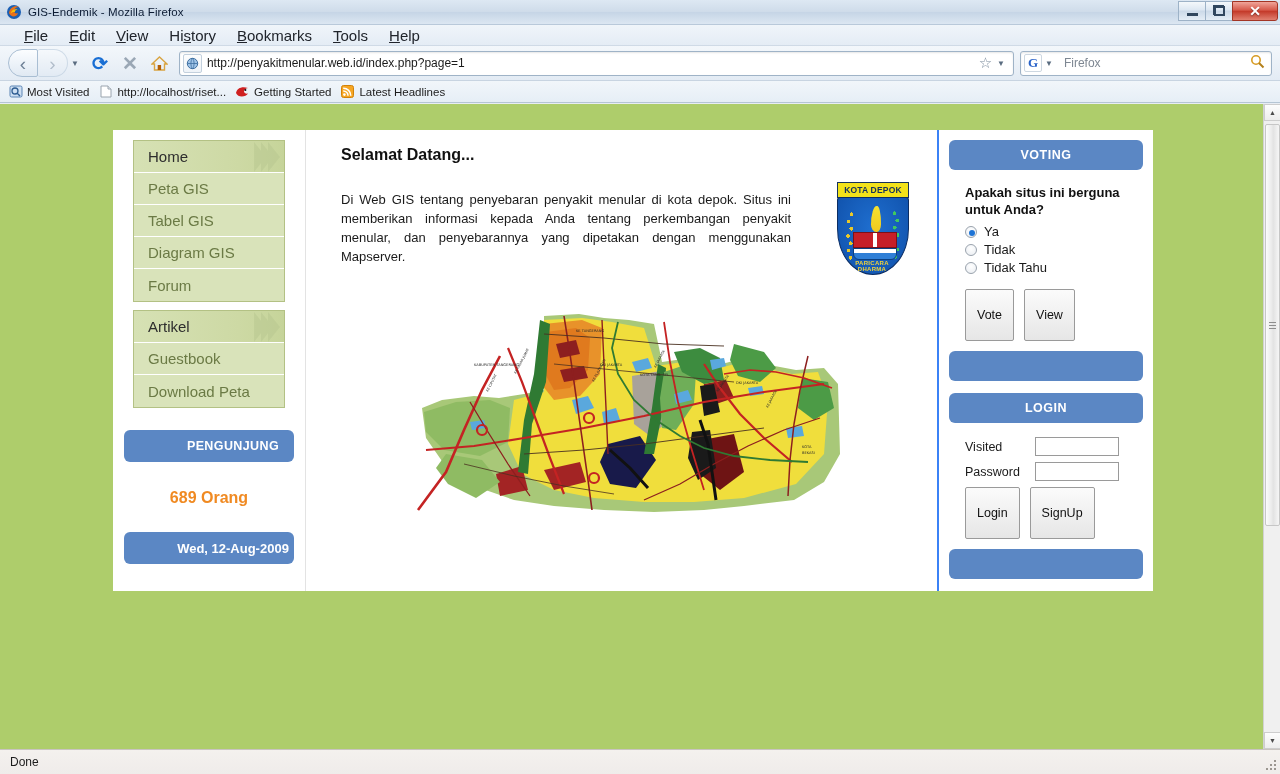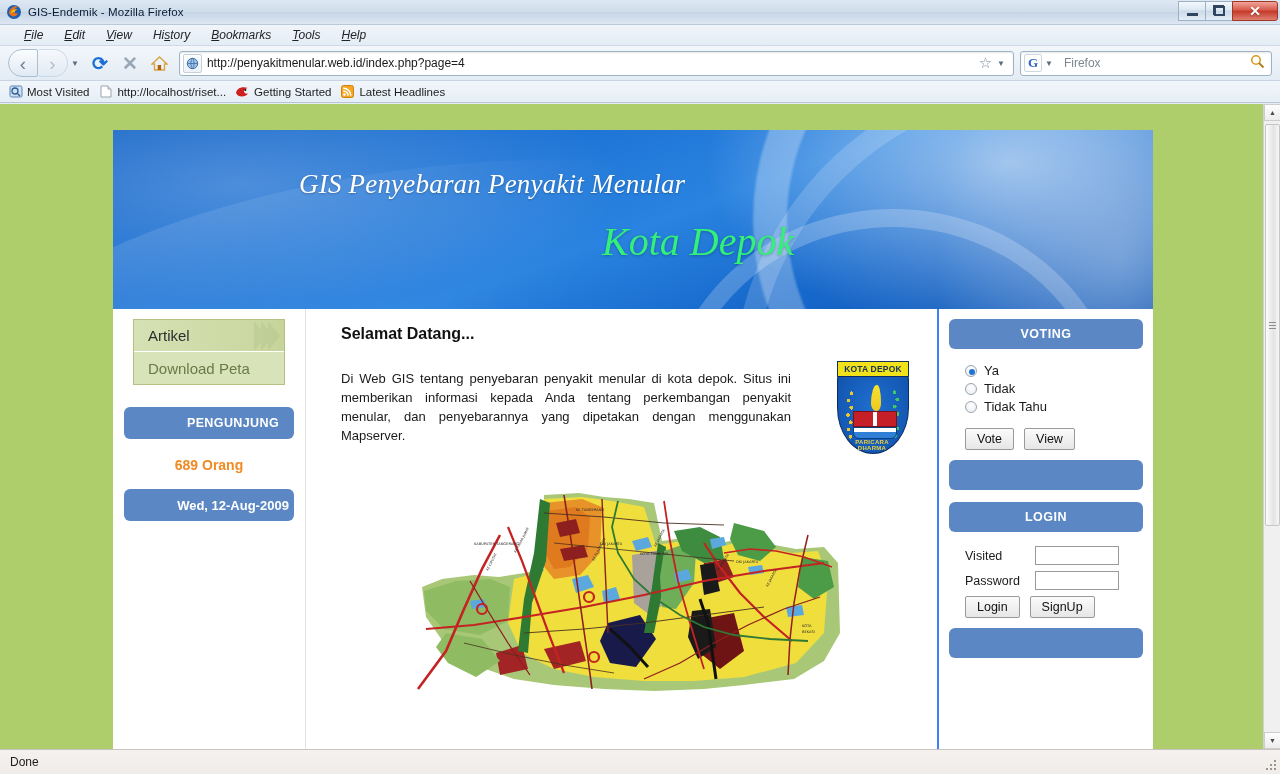--- a/index.html
+++ b/index.html
@@ -58,24 +58,23 @@
 
   
   .menubar {
     height: 21px;
     background: linear-gradient(to bottom,#f0f5fa 0%,#e4ecf5 100%);
     display: flex; align-items: center;
     padding-left: 14px;
     border-bottom: 1px solid #cfdae6;
   }
   .menuitem {
-    font-size: 12px; color: #20242b;
+    font-size: 15px; color: #20242b;
     padding: 1px 11px 1px 10px;
     cursor: default;
-    font-style: italic;
   }
   .menuitem u { text-decoration: underline; }
 
   
   .navbar {
     height: 35px;
     background: linear-gradient(to bottom,#f3f7fb 0%,#e3ebf4 100%);
     display: flex; align-items: center;
     padding: 0 8px;
     border-bottom: 1px solid #c8d4e1;
@@ -284,23 +283,23 @@
 
   .bluebox {
     width: 170px; margin: 22px auto 0 auto;
     background: #5b87c4;
     border-radius: 6px;
     height: 32px;
     display: flex; align-items: center; justify-content: center;
     color: #ffffff; font-size: 12.5px; font-weight: bold; letter-spacing: .4px; padding-left: 48px;
   }
   .visitcount {
-    width: 170px; margin: 4px auto;
+    width: 170px; margin: 13px auto;
     text-align: center;
-    color: #f08a22; font-size: 14px; font-weight: bold;
+    color: #f08a22; font-size: 16px; font-weight: bold;
     padding: 14px 0 12px 0;
   }
   .bluebox.date { margin-top: 0; font-weight: bold; font-size: 13px; letter-spacing: 0;}
 
   
   .welcome-title {
     font-size: 16px; font-weight: bold; color: #111; margin: 0 0 26px 0;
   }
   .welcome-text {
     font-size: 13px; color: #1a1a1a; line-height: 19px;
@@ -393,21 +392,21 @@
     border:1px solid #9aa3ad; background: radial-gradient(circle at 50% 35%,#ffffff,#e8ecf1);
     margin-right:7px; flex:0 0 auto; position:relative;
   }
   .radio.on:after{
     content:""; position:absolute; left:3px; top:3px; width:6px;height:6px;border-radius:50%;
     background:#1e74d6;
   }
   .btnrow { margin-top: 14px; display:flex; gap:10px; }
   .btn {
     font-size: 12.5px; color:#111;
-    padding: 3px 11px;
+    padding: 18px 11px;
     background: linear-gradient(to bottom,#fbfbfb,#e6e6e6);
     border:1px solid #9a9a9a; border-radius:2px;
     font-family:"Liberation Sans",sans-serif;
     cursor: pointer;
   }
   .formrow { display:flex; align-items:center; margin-bottom: 6px; }
   .formrow label { font-size: 12.5px; color:#1a1a1a; width: 70px; }
   .formrow input {
     width: 84px; height: 19px; border:1px solid #9a9a9a; background:#fff;
     font-size:12px; font-family:"Liberation Sans",sans-serif;
@@ -486,21 +485,21 @@
       </span>
     </div>
 
     <div class="urlbar">
       <span class="favicon">
         <svg width="13" height="13" viewBox="0 0 13 13">
           <circle cx="6.5" cy="6.5" r="5.2" fill="#9fc4e8" stroke="#3f6fa0" stroke-width="1"></circle>
           <path d="M1.3 6.5 H11.7 M6.5 1.3 C8.6 3.6 8.6 9.4 6.5 11.7 C4.4 9.4 4.4 3.6 6.5 1.3" fill="none" stroke="#3f6fa0" stroke-width=".8"></path>
         </svg>
       </span>
-      <span class="urltext">http://penyakitmenular.web.id/index.php?page=4</span>
+      <span class="urltext">http://penyakitmenular.web.id/index.php?page=1</span>
       <span class="star">☆</span>
       <span class="dd-caret">▼</span>
     </div>
 
     <div class="searchbar">
       <span class="gicon">G</span>
       <span class="dd-caret">▼</span>
       <span class="searchtext">Firefox</span>
       <span class="magnifier">
         <svg width="15" height="15" viewBox="0 0 15 15">
@@ -551,41 +550,58 @@
       </span>
       <span class="lbl">Latest Headlines</span>
     </div>
   </div>
 
   <div class="viewport">
     <div class="pagearea">
 
       <div class="site">
 
-        <div class="banner">
-          <div class="wave"></div>
-          <div class="swoosh1"></div>
-          <div class="swoosh2"></div>
-          <div class="swoosh3"></div>
-          <div class="ban-t1">GIS Penyebaran Penyakit Menular</div>
-          <div class="ban-t2">Kota Depok</div>
-        </div>
 
         <div class="body-wrap">
 
           <div class="colLeft">
+            <div class="navgroup">
+              <div class="navitem active">
+                <span>Home</span>
+                <span class="arrows">
+                    <i></i>
+                    <i></i>
+                    <i></i>
+                  </span>
+              </div>
+              <div class="navitem">
+                <span>Peta GIS</span>
+              </div>
+              <div class="navitem">
+                <span>Tabel GIS</span>
+              </div>
+              <div class="navitem">
+                <span>Diagram GIS</span>
+              </div>
+              <div class="navitem">
+                <span>Forum</span>
+              </div>
+            </div>
 
             <div class="navgroup">
               <div class="navitem active">
                 <span>Artikel</span>
                 <span class="arrows">
                     <i></i>
                     <i></i>
                     <i></i>
                   </span>
+              </div>
+              <div class="navitem">
+                <span>Guestbook</span>
               </div>
               <div class="navitem">
                 <span>Download Peta</span>
               </div>
             </div>
 
             <div class="bluebox">PENGUNJUNG</div>
             <div class="visitcount">689 Orang</div>
             <div class="bluebox date">Wed, 12-Aug-2009</div>
           </div>
@@ -699,20 +715,21 @@
                 </g>
               </svg>
             </div>
           </div>
 
           <div class="colRight">
 
             <div class="panel">
               <div class="panel-head">VOTING</div>
               <div class="panel-body">
+                <div class="vote-q">Apakah situs ini berguna untuk Anda?</div>
                 <div class="radio-row">
                   <span class="radio on"></span>
                   <span>Ya</span>
                 </div>
                 <div class="radio-row">
                   <span class="radio"></span>
                   <span>Tidak</span>
                 </div>
                 <div class="radio-row">
                   <span class="radio"></span>

